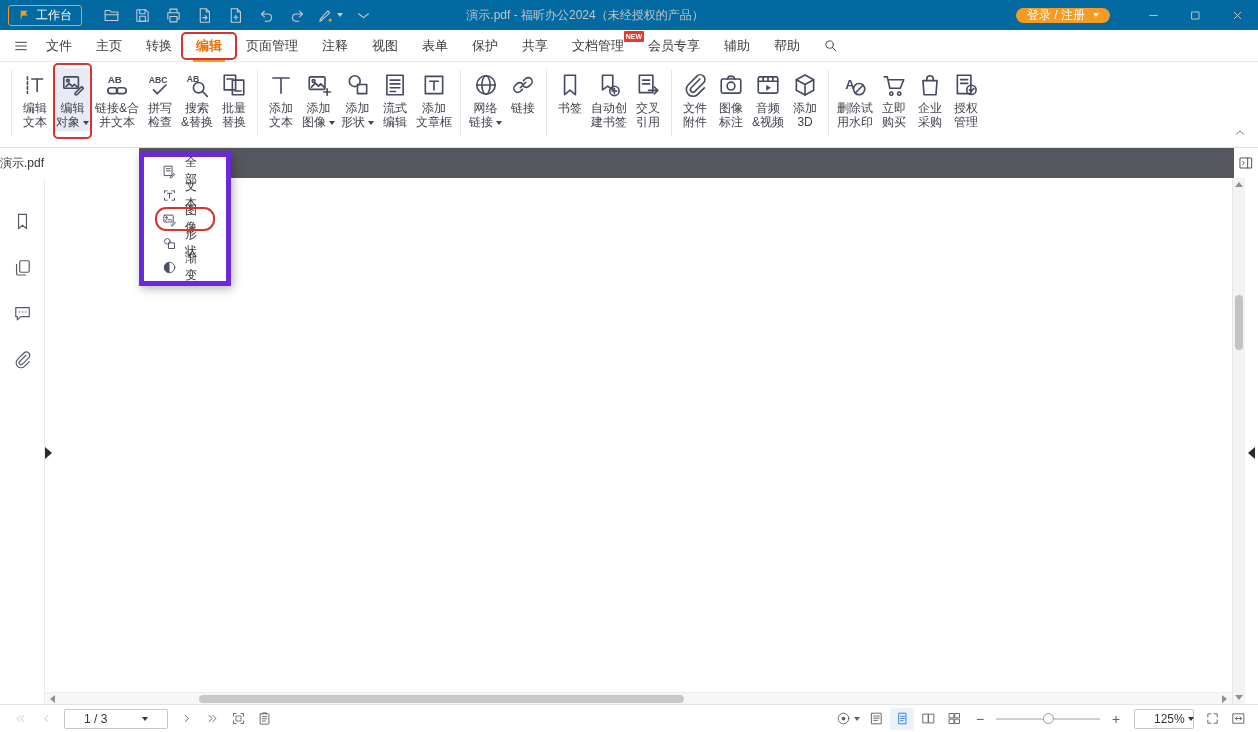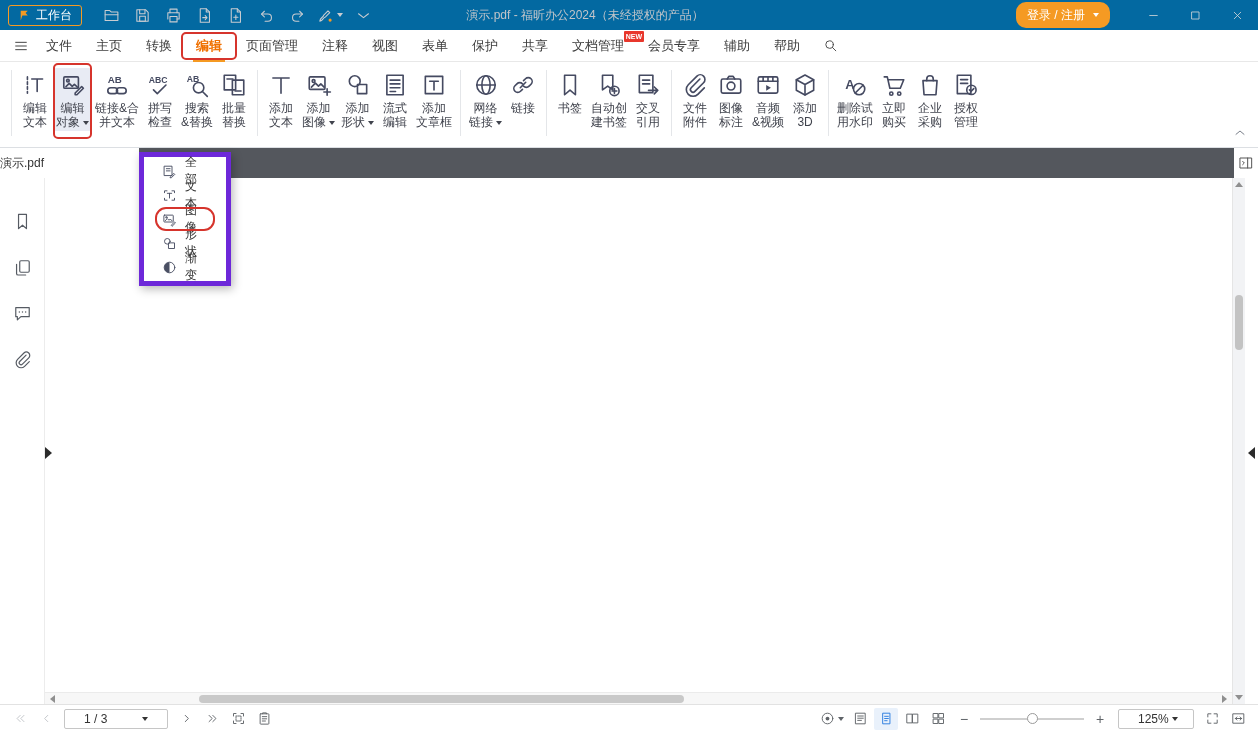--- a/index.html
+++ b/index.html
@@ -12,21 +12,21 @@
 
   
   .titlebar { height:30px; background:#0369a1; display:flex; align-items:center; padding-left:8px; position:relative;justify-content:center; }
   .ws-btn { display:flex; align-items:center; gap:5px; border:1px solid #f59a23; border-radius:3px; height:21px; padding:0 9px; color:#fff; font-size:12px; cursor:default; }
   .ws-btn .ic { width:13px; height:13px; color:#f59a23; }
   .tb-tools { display:flex; align-items:center; margin-left:16px; gap:5px; }
   .tbtn { min-width:26px; height:24px; display:flex; align-items:center; justify-content:center; color:#c9ccd1; border-radius:3px; padding:0 2px; }
   .tbtn .ic { width:17px; height:17px; }
   .tb-title { position:absolute; left:585px; transform:translateX(-50%); font-size:12px; color:#c2c5c9; white-space:nowrap; }
   .tb-right { margin-left:auto; display:flex; align-items:center; }
-  .login-btn { background:#f59a23; color:#fff; height:26px; border-radius:10px; display:flex; align-items:center; padding:6px 11px; font-size:12px; gap:5px; margin-right:22px; }
+  .login-btn { background:#f59a23; color:#fff; height:15px; border-radius:10px; display:flex; align-items:center; padding:6px 11px; font-size:12px; gap:5px; margin-right:22px; }
   .win-btns { display:flex; }
   .winbtn { width:42px; height:30px; display:flex; align-items:center; justify-content:center; color:#d4d7da; }
   .winbtn .ic { width:13px; height:13px; }
 
   
   .menubar { height:32px; background:#fff; border-bottom:1px solid #e8e8e8; display:flex; align-items:center; padding:0 8px; }
   .hamburger { width:26px; height:26px; display:flex; align-items:center; justify-content:center; color:#454545; }
   .hamburger .ic { width:16px; height:16px; }
   .menu-item { position:relative; padding:0 12px; height:32px; display:flex; align-items:center; font-size:13px; color:#3c3c3c; white-space:nowrap; }
   .menu-item.active { color:#f07000; font-weight:bold; }
@@ -97,21 +97,21 @@
   
   .statusbar { height:28px; background:#fff; border-top:1px solid #e2e2e2; display:flex; align-items:center; justify-content:space-between; padding:0 8px; }
   .sb-left, .sb-right { display:flex; align-items:center; gap:2px; }
   .sb-group { display:flex; align-items:center; gap:2px; }
   .sbtn { min-width:24px; height:22px; display:flex; align-items:center; justify-content:center; color:#5f6368; border-radius:2px; padding:0 2px; }
   .sbtn.disabled { color:#c0c3c7; }
   .sbtn.active { color:#2a7cdf; background:#e9f1fb; }
   .sbtn .ic { width:15px; height:15px; }
   .combo { height:20px; border:1px solid #c6c6c6; border-radius:2px; display:flex; align-items:center; justify-content:space-between; padding:0 19px; font-size:12px; color:#333; background:#fff; margin:0 4px; }
   .page-combo { width:104px; }
-  .zoom-combo { width:76px; }
+  .zoom-combo { width:60px; }
   .zoomtxt { font-size:14px; color:#5f6368; }
   .slider { position:relative; width:104px; height:22px; margin:0 2px; }
   .track { position:absolute; top:10px; left:0; right:0; height:2px; background:#cfcfcf; }
   .handle { position:absolute; top:5px; width:11px; height:11px; border-radius:50%; background:#fff; border:1px solid #9a9a9a; }
 </style>
 </head>
 <body>
 
 <div class="titlebar">
   <div class="ws-btn">

